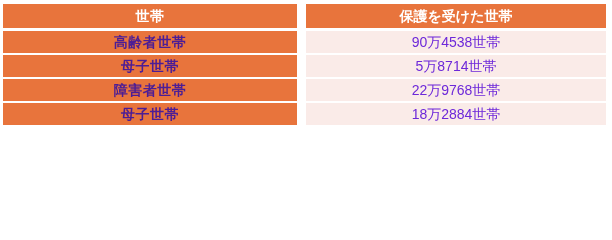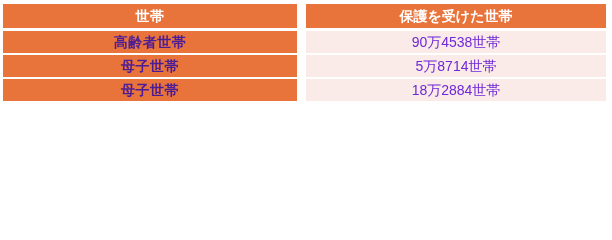--- a/index.html
+++ b/index.html
@@ -108,19 +108,24 @@
         <td class="cell-label">高齢者世帯</td>
         <td class="cell-gap"></td>
         <td class="cell-value">90万4538世帯</td>
       </tr>
       <tr>
         <td class="cell-label">母子世帯</td>
         <td class="cell-gap"></td>
         <td class="cell-value">5万8714世帯</td>
       </tr>
       <tr>
+        <td class="cell-label">障害者世帯</td>
+        <td class="cell-gap"></td>
+        <td class="cell-value">22万9768世帯</td>
+      </tr>
+      <tr>
         <td class="cell-label">母子世帯</td>
         <td class="cell-gap"></td>
         <td class="cell-value">18万2884世帯</td>
       </tr>
     </tbody>
   </table>
 </div>
 
 </body></html>

